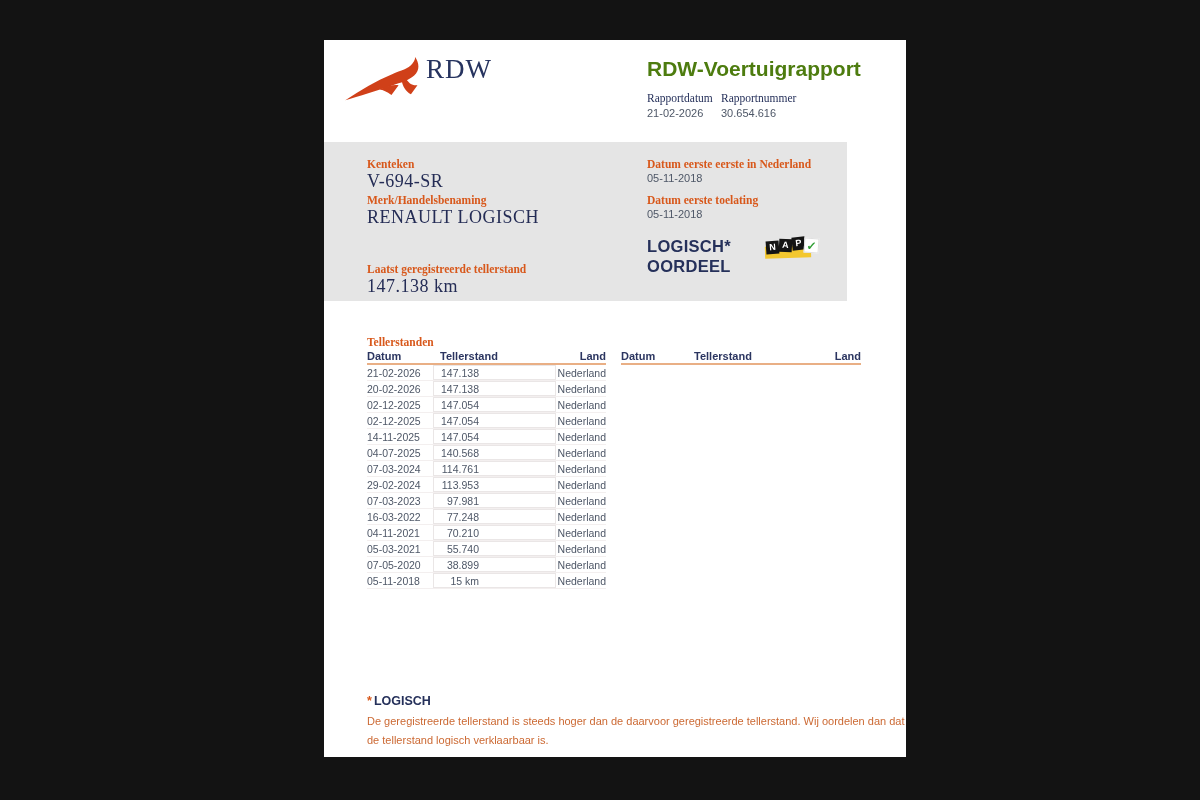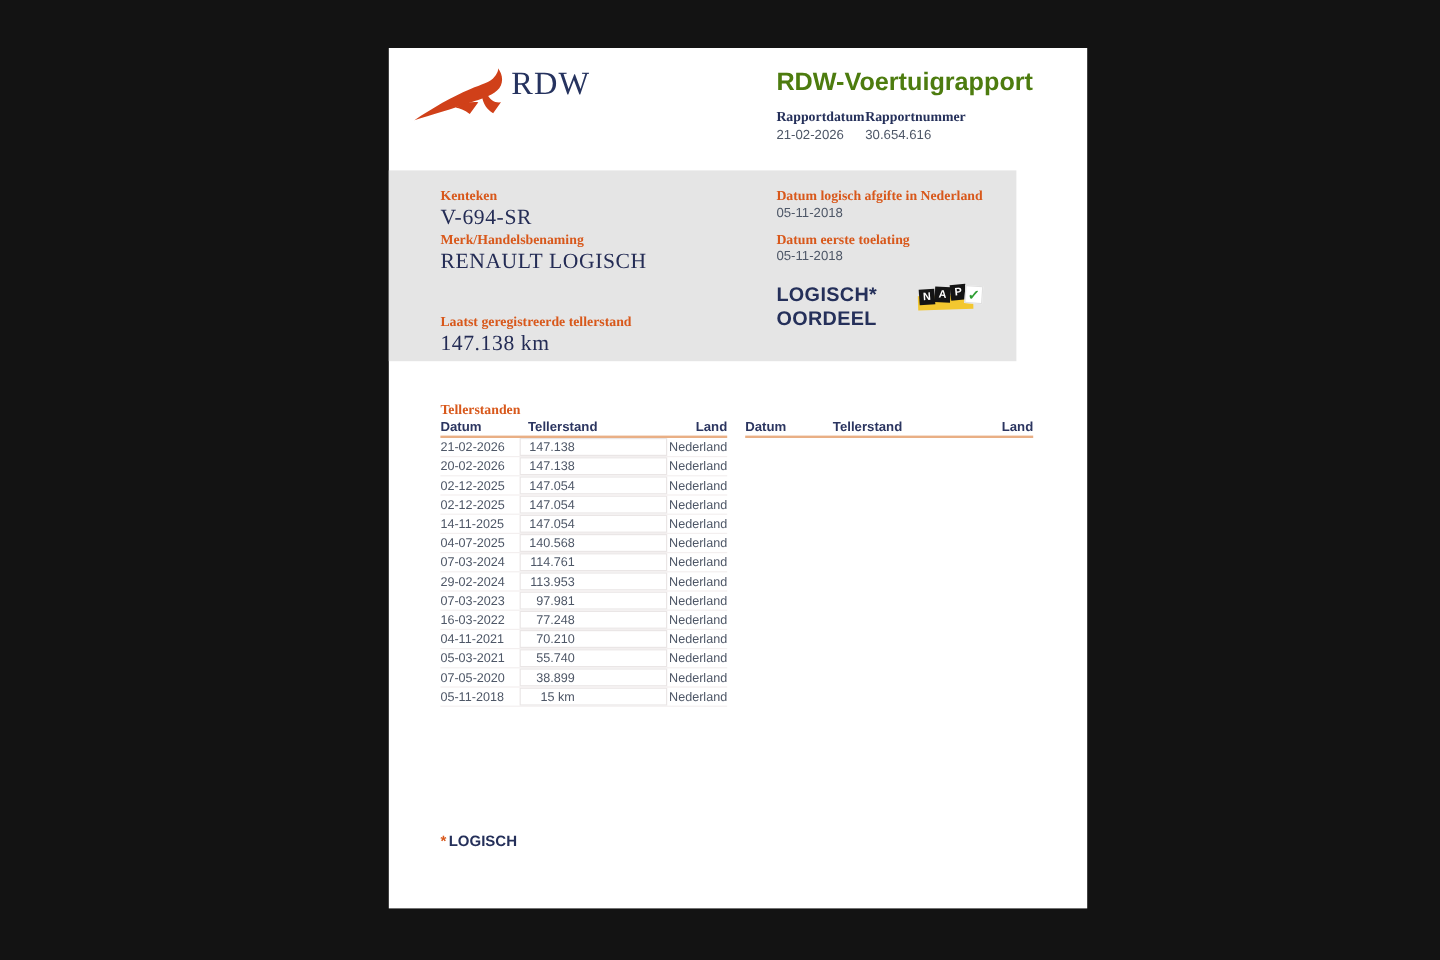--- a/index.html
+++ b/index.html
@@ -8,21 +8,21 @@
 
   .paper { position:absolute; left:308px; top:40px; width:582px; height:717px; background:#ffffff;margin-left:16px; }
 
   
   .logo-swoosh { position:absolute; left:20px; top:16px; width:78px; height:52px; }
   .logo-text { position:absolute; left:102px; top:14px; font-family:"Liberation Serif", serif;
                font-size:27px; color:#26335f; letter-spacing:1px; }
   .report-title { position:absolute; left:323px; top:17px; font-family:Liberation Sans, sans-serif;
                   font-weight:bold; font-size:21px; color:#4d7c0f; }
   .meta-label { position:absolute; top:52px; font-family:"Liberation Serif", serif;
-                font-weight:bold; font-size:11.5px; color:#25305a;text-align:right; }
+                font-weight:normal; font-size:11.5px; color:#25305a;text-align:right; }
   .meta-value { position:absolute; top:67px; font-size:11px; color:#4e5767; }
   .mx1 { left:323px; } .mx2 { left:397px; }
 
   
   .summary-panel { position:absolute; left:0; top:102px; width:523px; height:159px; background:#e5e5e5; }
   .fld-label { position:absolute; font-family:"Liberation Serif", serif; font-weight:bold;
                font-size:11.5px; color:#d8581b; }
   .fld-big { position:absolute; font-family:"Liberation Serif", serif; font-size:18px;
              color:#242c55; letter-spacing:0.5px; }
   .fld-small { position:absolute; font-size:11px; color:#4e5767; }
@@ -84,21 +84,21 @@
   <div class="meta-value mx2">30.654.616</div>
 
   <div class="summary-panel">
     <div class="fld-label" style="left:43px; top:16px;">Kenteken</div>
     <div class="fld-big" style="left:43px; top:29px;">V-694-SR</div>
     <div class="fld-label" style="left:43px; top:52px;">Merk/Handelsbenaming</div>
     <div class="fld-big" style="left:43px; top:65px;">RENAULT LOGISCH</div>
     <div class="fld-label" style="left:43px; top:121px;">Laatst geregistreerde tellerstand</div>
     <div class="fld-big" style="left:43px; top:134px;">147.138 km</div>
 
-    <div class="fld-label" style="left:323px; top:16px;">Datum logisch afgifte in Nederland</div>
+    <div class="fld-label" style="left:323px; top:16px;">Datum eerste eerste in Nederland</div>
     <div class="fld-small" style="left:323px; top:30px;">05-11-2018</div>
     <div class="fld-label" style="left:323px; top:52px;">Datum eerste toelating</div>
     <div class="fld-small" style="left:323px; top:66px;">05-11-2018</div>
 
     <div class="oordeel">
       <div>LOGISCH*</div>
       <div>OORDEEL</div>
     </div>
 
     <div class="nap">
@@ -196,14 +196,15 @@
     <div class="thead">
       <div class="h-date">Datum</div>
       <div class="h-tell">Tellerstand</div>
       <div class="h-land">Land</div>
     </div>
   </div>
 
   <div class="fn-title">
     <span class="marker">*</span><span>LOGISCH</span>
   </div>
+  <div class="fn-text">De geregistreerde tellerstand is steeds hoger dan de daarvoor geregistreerde tellerstand. Wij oordelen dan dat de tellerstand logisch verklaarbaar is.</div>
 
 </div>
 
 </body></html>

